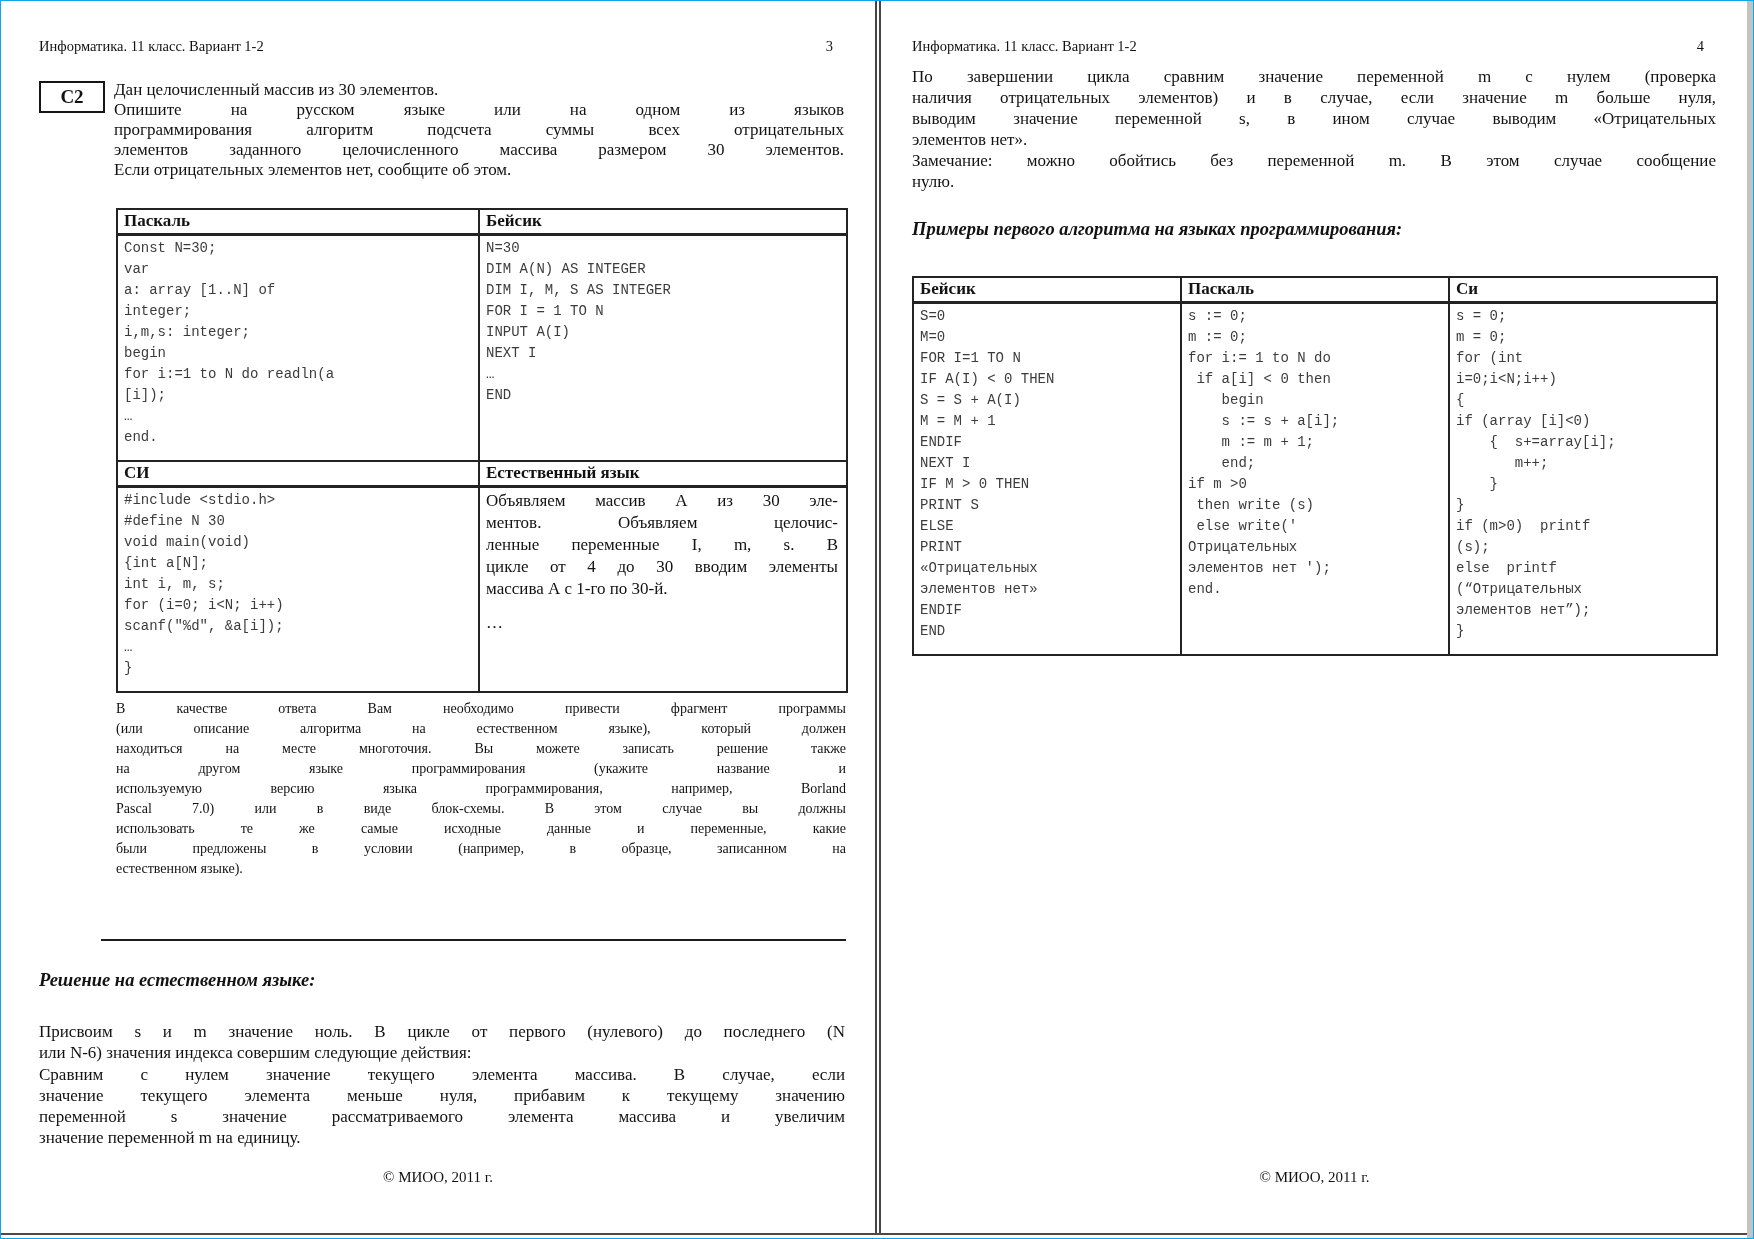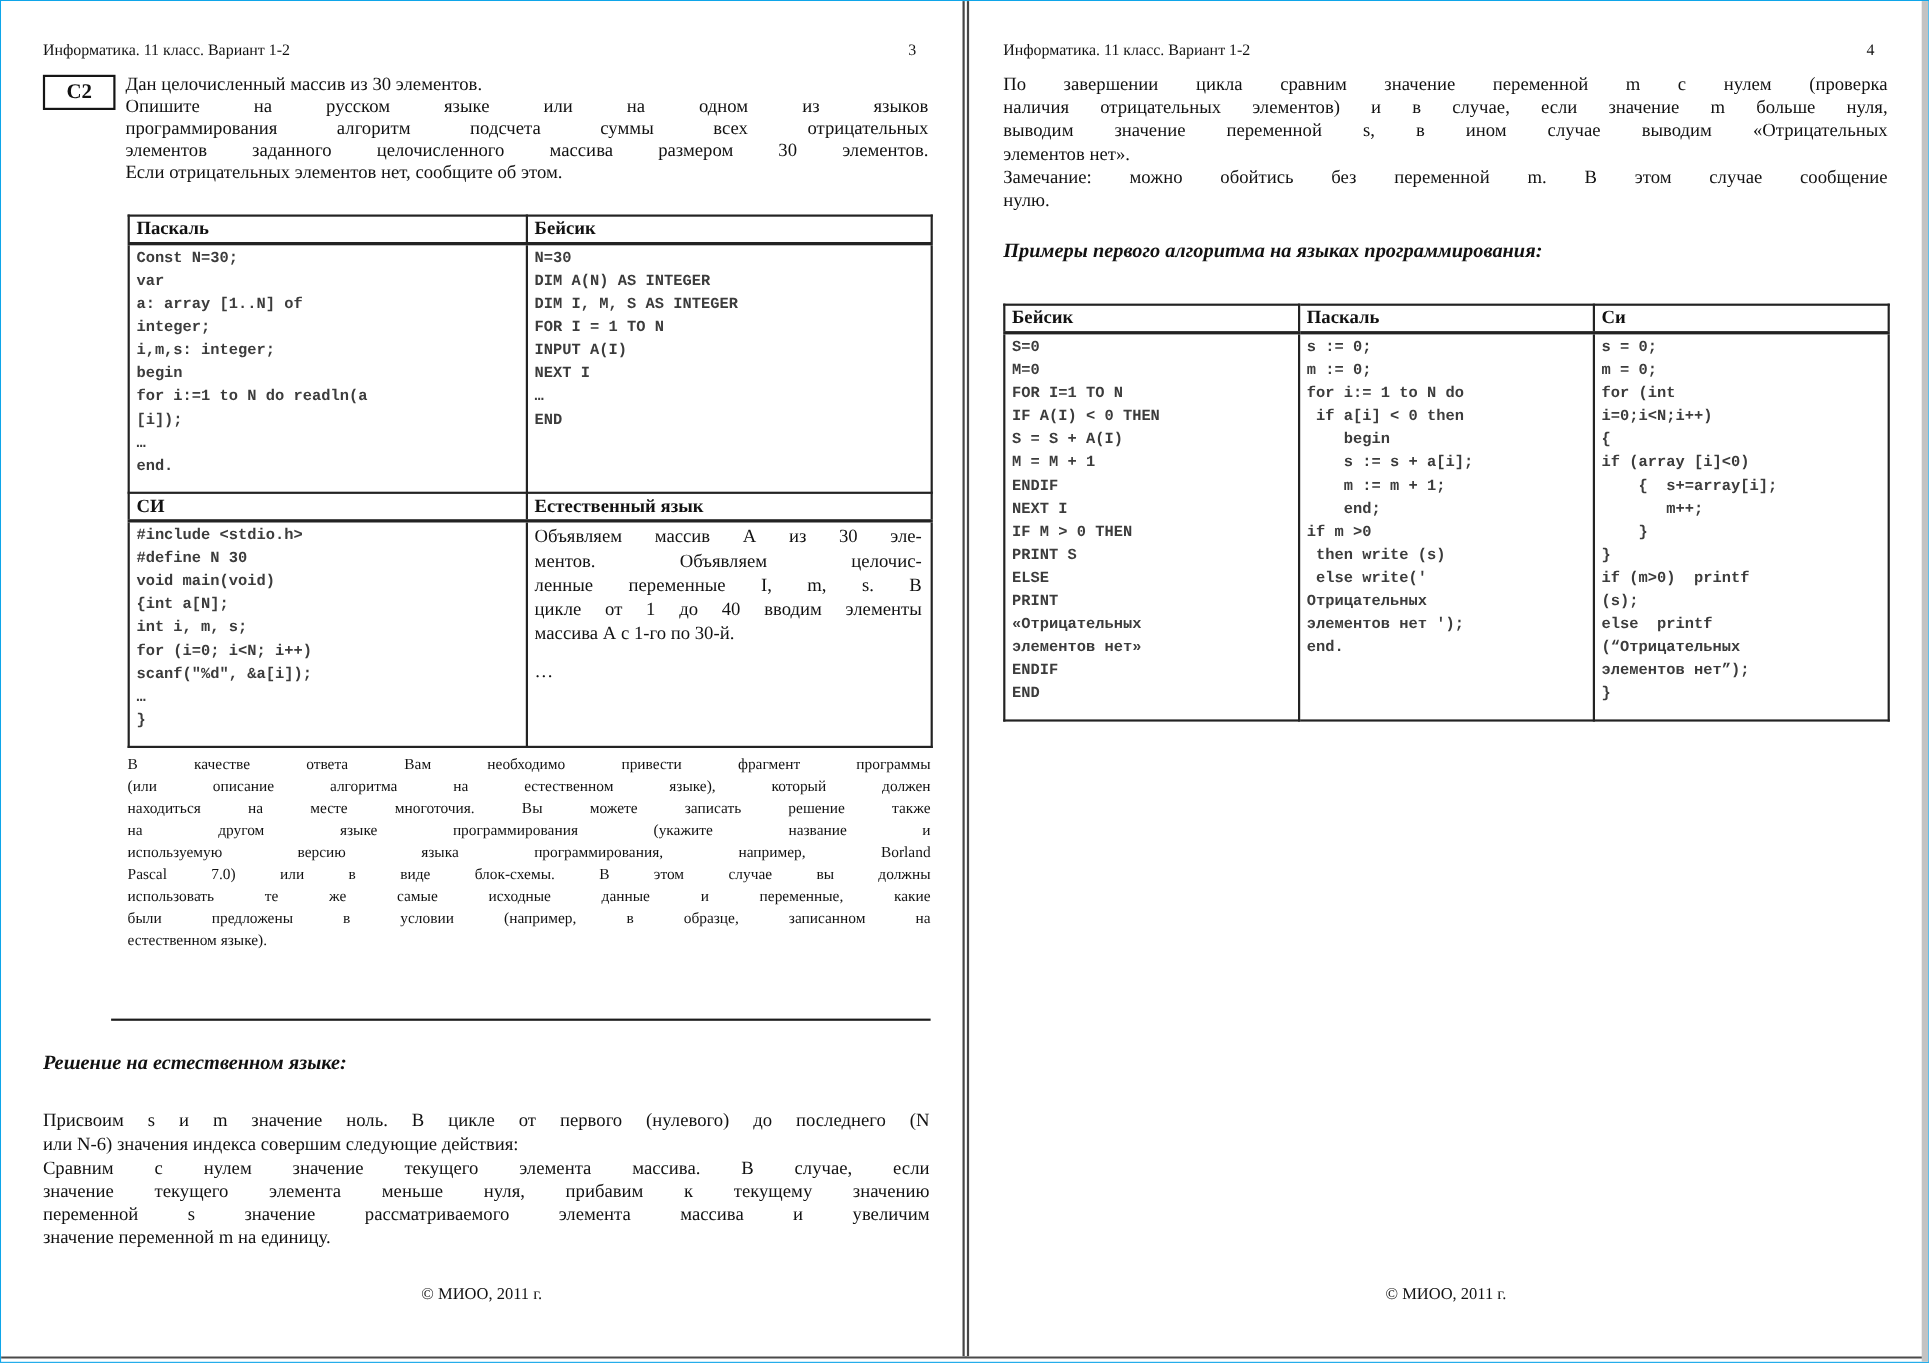--- a/index.html
+++ b/index.html
@@ -19,34 +19,34 @@
   .page-inner-r { padding:0 32px 0 31px; }
 
   .page-head { display:flex; justify-content:space-between; margin-top:36px;
     font-size:14.5px; line-height:19px; }
   .page-head .pgnum { margin-right:12px; }
 
   
   .para-j .jline { text-align:justify; text-align-last:justify; }
   .para-j .jline:last-child { text-align-last:left; }
 
-  .task-row { display:flex; margin-top:11px; }
+  .task-row { display:flex; margin-top:24px; }
   .task-box { flex:0 0 auto; width:62px; height:28px; border:2px solid #151515;
     display:flex; align-items:center; justify-content:center;
     font-weight:bold; font-size:19px; margin-top:1px; }
   .task-text { margin-left:9px; width:730px; font-size:17px; line-height:20px; }
 
   table.code-table { border-collapse:collapse; table-layout:fixed;padding-left:44px; }
   table.code-table th, table.code-table td {
     border:2px solid #232323; vertical-align:top; box-sizing:border-box; }
   table.code-table th { border-bottom:3px solid #232323; text-align:left;
     font-size:17px; padding:1px 8px 2px 6px; }
   table.code-table td { padding:2px 8px 12px 6px; }
   pre.code { margin:0; font-family:"Liberation Mono", monospace; color:#3c3c3c;
-    font-size:14px; line-height:21px; white-space:pre;font-weight:bold; }
+    font-size:14px; line-height:21px; white-space:pre; }
 
   .t1 { margin:28px 0 0 77px; width:730px; }
   .t1 col.c1 { width:362px; } .t1 col.c2 { width:368px; }
 
   .natural-cell { font-size:17px; line-height:22px; }
   .nat-ellipsis { margin-top:12px; font-size:17px; }
 
   .answer-note { margin:6px 0 0 77px; width:730px; font-size:14px; line-height:20px; }
 
   .rule { border:none; border-top:2px solid #1c1c1c; margin:60px 0 0 62px; width:745px; }
@@ -145,21 +145,21 @@
 for (i=0; i&lt;N; i++)
 scanf("%d", &amp;a[i]);
 …
 }</pre>
                 </td>
             <td class="natural-cell">
               <div class="para-j">
                     <div class="jline">Объявляем массив А из 30 эле-</div>
                     <div class="jline">ментов. Объявляем целочис-</div>
                     <div class="jline">ленные переменные I, m, s. В</div>
-                    <div class="jline">цикле от 1 до 40 вводим элементы</div>
+                    <div class="jline">цикле от 4 до 30 вводим элементы</div>
                     <div class="jline">массива А с 1-го по 30-й.</div>
                   </div>
               <div class="nat-ellipsis">…</div>
             </td>
           </tr>
         </tbody>
           </table>
 
         <div class="answer-note para-j">
             <div class="jline">В качестве ответа Вам необходимо привести фрагмент программы</div>

